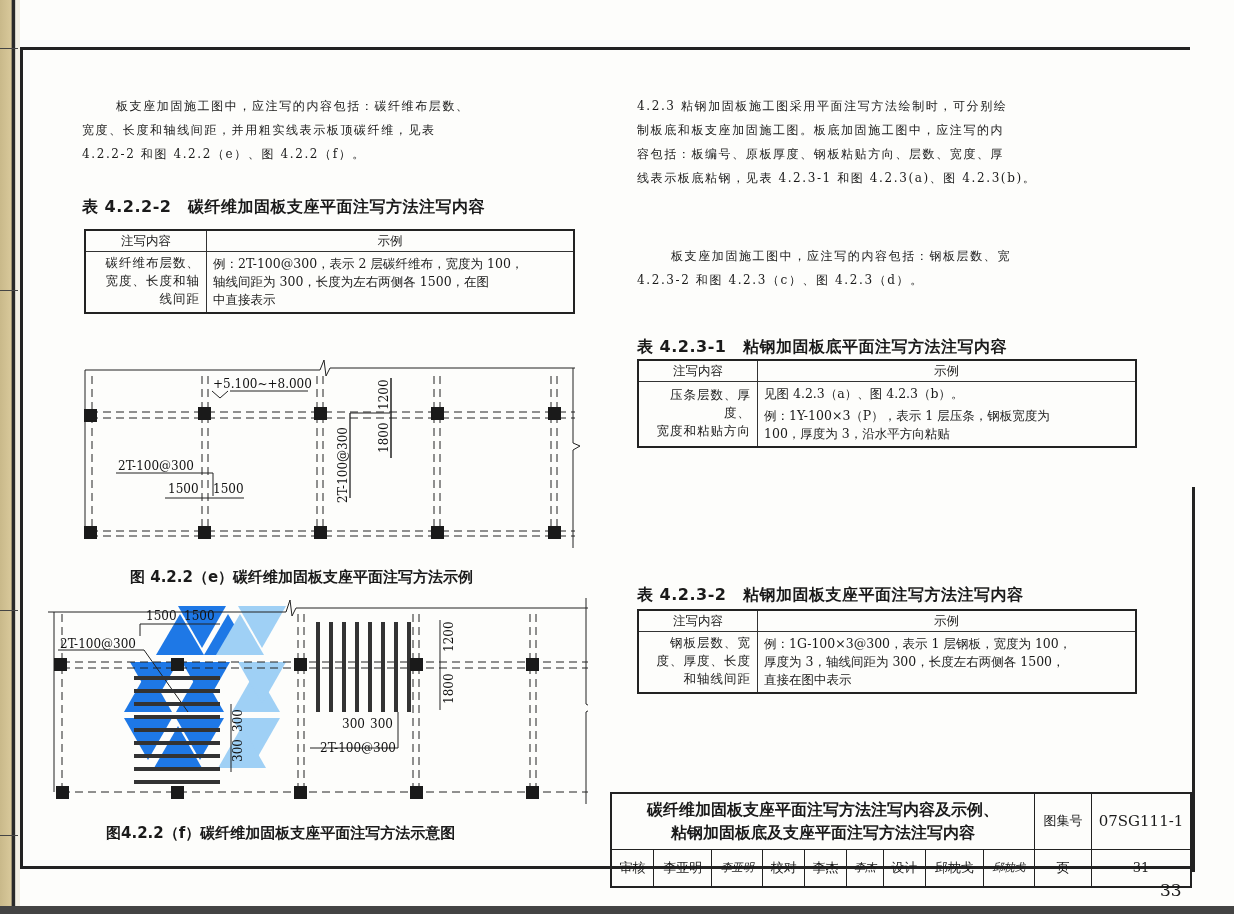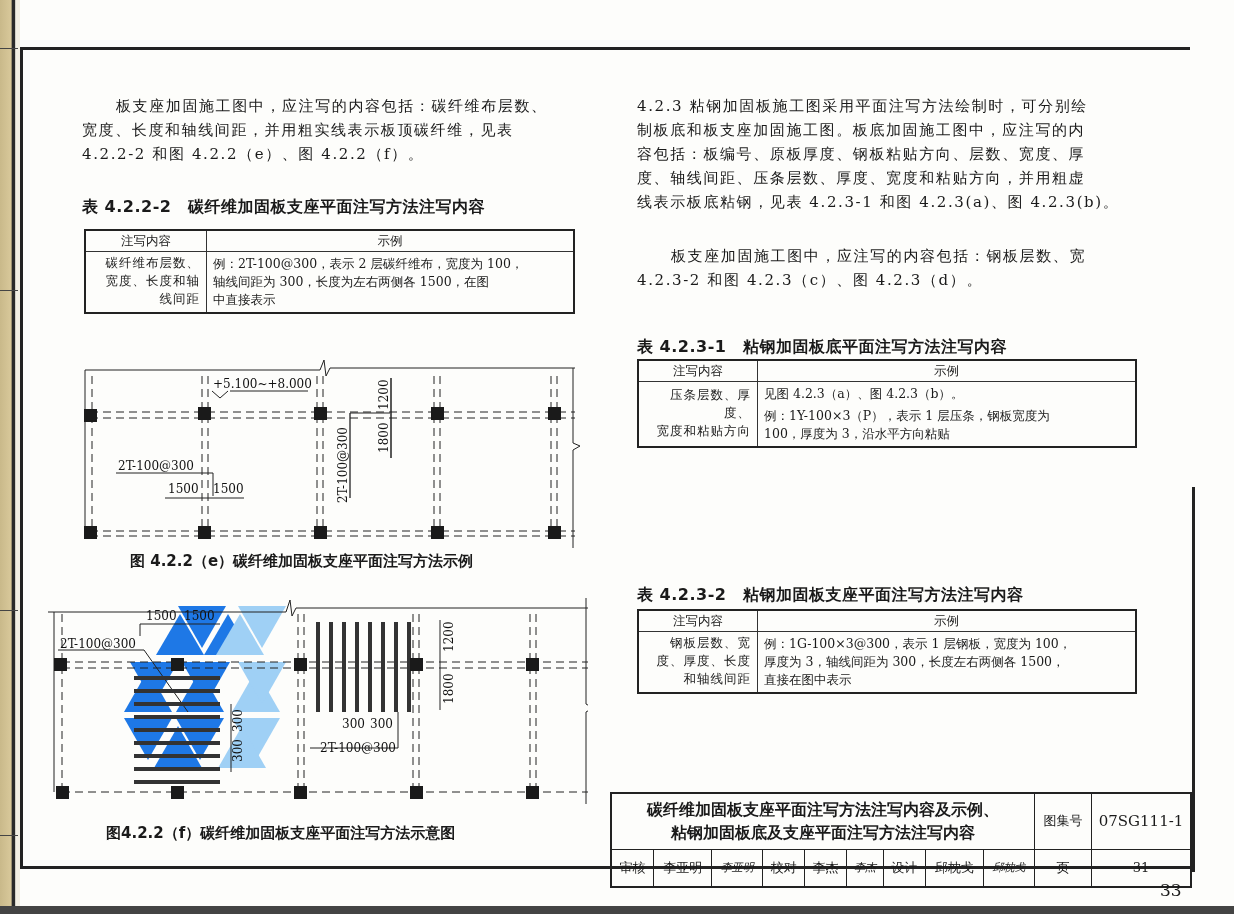--- a/index.html
+++ b/index.html
@@ -4,21 +4,21 @@
 <style>
   html,body{margin:0;padding:0;}
   body{width:1234px;height:914px;position:relative;overflow:hidden;background:#fdfdfb;
        font-family:"DejaVu Serif","Liberation Serif",serif;color:#1a1a1a;}
   .abs{position:absolute;}
   .spine{left:0;top:0;width:20px;height:914px;background:linear-gradient(90deg,#c9b98a 0,#d8c89a 55%,#2a2a2a 62%,#2a2a2a 75%,#f2efe4 78%);}
   .spine-line{left:0;width:18px;height:1px;background:#444;}
   .frame{left:20px;top:47px;width:1170px;height:822px;border-top:3px solid #222;border-left:3px solid #222;border-bottom:3px solid #222;box-sizing:border-box;}
   .frame-right{left:1192px;top:487px;width:3px;height:385px;background:#222;}
   .bottom-band{left:0;top:906px;width:1234px;height:8px;background:#444;}
-  .para{font-size:15px;line-height:24px;letter-spacing:1.6px;}
+  .para{font-size:12px;line-height:24px;letter-spacing:1.6px;}
   .title{font-family:"DejaVu Sans","Liberation Sans",sans-serif;font-weight:bold;font-size:16px;letter-spacing:0.5px;}
   table.t{border-collapse:collapse;border:2px solid #222;font-size:12.5px;line-height:18px;}
   table.t td{border:1px solid #333;padding:3px 6px;vertical-align:middle;}
   table.t td.h{text-align:center;padding:1px;}
   table.t td.k{text-align:right;letter-spacing:1px;font-family:Liberation Mono, monospace;}
   .caption{font-family:"DejaVu Sans","Liberation Sans",sans-serif;font-size:15px;font-weight:bold;}
   .tb{border-collapse:collapse;font-size:15px;}
   .tb td{border:1px solid #222;text-align:center;padding:0 3px;}
   .pagenum{font-size:17px;}
   .dim{font-family:"DejaVu Serif","Liberation Serif",serif;font-size:12px;fill:#111;}
@@ -109,21 +109,21 @@
       <rect x="468" y="168" width="13" height="13"></rect>
   </g>
   <text class="dim" x="133" y="30">+5.100~+8.000</text>
   <text class="dim" x="38" y="112">2T-100@300</text>
   <text class="dim" x="88" y="135">1500</text>
   <text class="dim" x="133" y="135">1500</text>
   <text class="dim" transform="translate(267,145) rotate(-90)">2T-100@300</text>
   <text class="dim" transform="translate(308,52) rotate(-90)">1200</text>
   <text class="dim" transform="translate(308,95) rotate(-90)">1800</text>
 </svg>
-<div class="abs caption" style="left:130px;top:552px;">图 4.2.2（e）碳纤维加固板支座平面注写方法示例</div>
+<div class="abs caption" style="left:130px;top:568px;">图 4.2.2（e）碳纤维加固板支座平面注写方法示例</div>
 
 <svg class="abs" style="left:48px;top:592px" width="540" height="212">
 
   <g>
     <polygon points="130,14 178,14 154,56" fill="#1e78e6"></polygon>
     <polygon points="108,63 156,63 132,22" fill="#1e78e6"></polygon>
     <polygon points="156,63 204,63 180,22" fill="#1e78e6"></polygon>
     <polygon points="190,14 238,14 214,56" fill="#9fd0f5"></polygon>
     <polygon points="168,63 216,63 192,22" fill="#9fd0f5"></polygon>
     <polygon points="76,120 124,120 100,78" fill="#1e78e6"></polygon>
@@ -210,21 +210,20 @@
   <text class="dim" x="272" y="160" font-size="13">2T-100@300</text>
   <text class="dim" transform="translate(405,60) rotate(-90)">1200</text>
   <text class="dim" transform="translate(405,112) rotate(-90)">1800</text>
 </svg>
 <div class="abs caption" style="left:106px;top:824px;font-weight:bold;">图4.2.2（f）碳纤维加固板支座平面注写方法示意图</div>
 
 <div class="abs para" style="left:637px;top:94px;width:510px;">
   <div>4.2.3 粘钢加固板施工图采用平面注写方法绘制时，可分别绘</div>
   <div>制板底和板支座加固施工图。板底加固施工图中，应注写的内</div>
   <div>容包括：板编号、原板厚度、钢板粘贴方向、层数、宽度、厚</div>
-  <div>度、轴线间距、压条层数、厚度、宽度和粘贴方向，并用粗虚</div>
   <div>线表示板底粘钢，见表 4.2.3-1 和图 4.2.3(a)、图 4.2.3(b)。</div>
 </div>
 <div class="abs para" style="left:637px;top:244px;width:510px;">
   <div style="text-indent:34px">板支座加固施工图中，应注写的内容包括：钢板层数、宽</div>
   <div>4.2.3-2 和图 4.2.3（c）、图 4.2.3（d）。</div>
 </div>
 
 <div class="abs title" style="left:637px;top:337px;">表 4.2.3-1　粘钢加固板底平面注写方法注写内容</div>
 <table class="abs t" style="left:637px;top:359px;width:500px;">
   <tbody>

